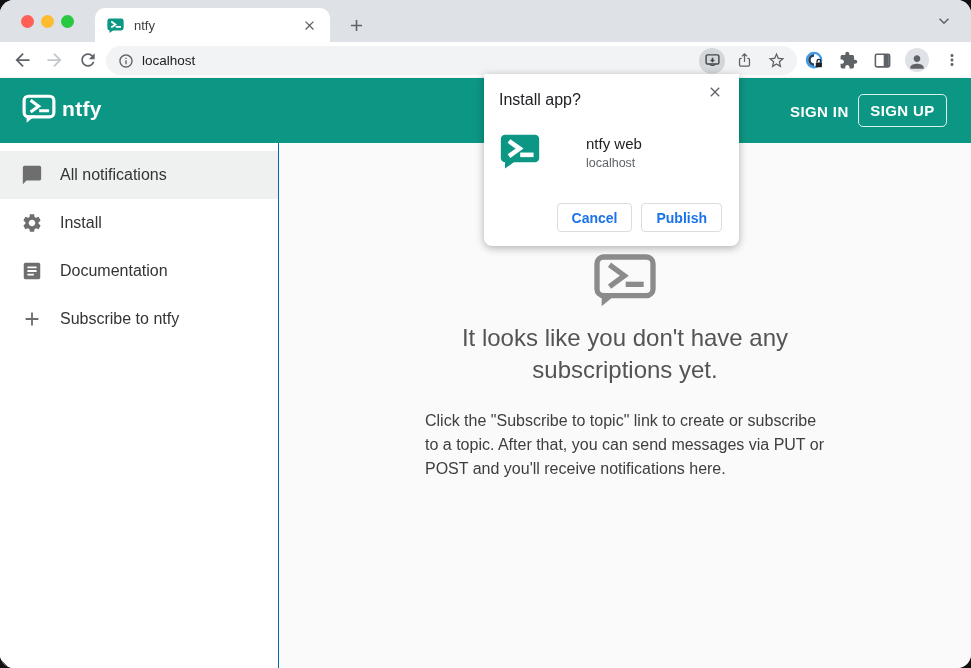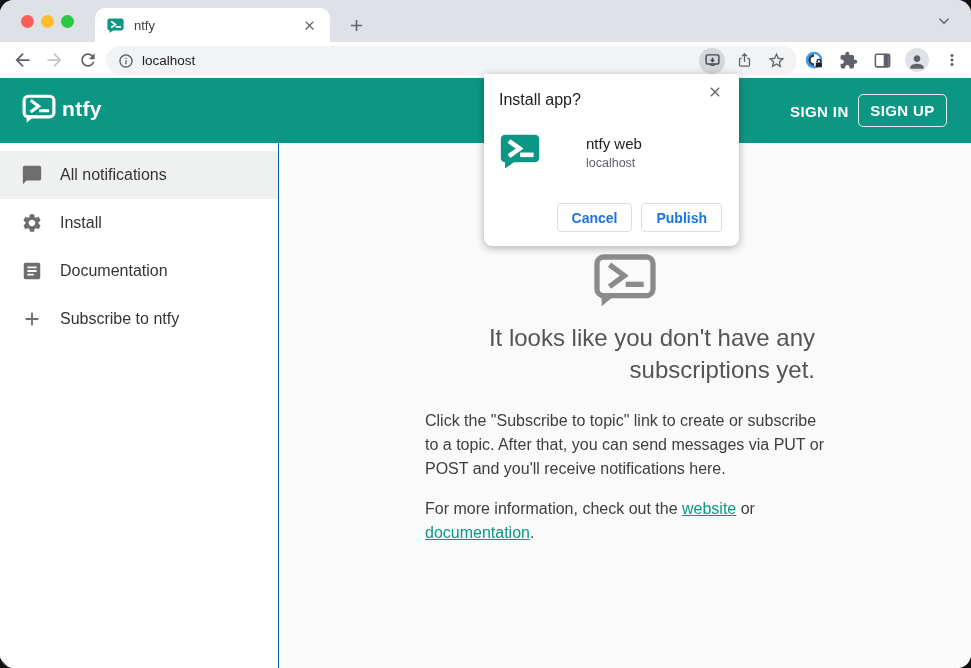--- a/index.html
+++ b/index.html
@@ -42,21 +42,21 @@
   
   .content { position:absolute; left:0; top:143px; width:100%; height:525px; display:flex; }
   .sidebar { width:279px; background:#fff; border-right:1px solid #0369a1; padding-top:8px; }
   .side-item { height:48px; display:flex; align-items:center; padding-left:21px; cursor:pointer; }
   .side-item.selected { background:#eef1f0; }
   .side-icon { width:22px; height:22px; color:#6e6e6e; display:flex; align-items:center; justify-content:center; }
   .side-label { margin-left:17px; font-size:16px; color:#343434; }
 
   .main { flex:1; background:#fafafa; display:flex; flex-direction:column; align-items:center; }
   .empty-icon { margin-top:110px; color:#8b8b8b; }
-  .empty-heading { margin-top:13px; width:380px; text-align:right; font-size:24px; line-height:1.34; color:#545454; }
+  .empty-heading { margin-top:13px; width:380px; text-align:center; font-size:24px; line-height:1.34; color:#545454; }
   .empty-text { width:400px; margin-top:23px; font-size:16px; line-height:1.5; color:#3e3e3e; }
   .empty-text.second { margin-top:16px; }
   .teal-link { color:#0c9784; text-decoration:underline; cursor:pointer; }
 
   
   .dialog { position:absolute; left:484px; top:74px; width:255px; height:172px; background:#fff; border-radius:0 0 8px 8px; box-shadow:0 2px 8px rgba(0,0,0,0.3); z-index:20; }
   .dialog-title { position:absolute; left:15px; top:17px; font-size:16px; color:#202124; }
   .dialog-close { position:absolute; right:14px; top:8px; width:20px; height:20px; color:#5f6368; display:flex; align-items:center; justify-content:center; cursor:pointer; }
   .dialog-app { position:absolute; left:16px; top:59px; display:flex;gap:28px; }
   .dialog-app-icon { width:40px; height:40px; }
@@ -244,21 +244,20 @@
       <span class="empty-icon">
         <svg viewBox="0 0 96 84" width="64" height="56">
           <rect x="6" y="6" width="84" height="58" rx="10" fill="none" stroke="currentColor" stroke-width="8"></rect>
           <path d="M13 60 L13 80 L37 60 Z" fill="currentColor"></path>
           <path d="M28 20 L47 34 L28 48" fill="none" stroke="currentColor" stroke-width="8" stroke-linecap="square"></path>
           <line x1="53" y1="47" x2="72" y2="47" stroke="currentColor" stroke-width="8" stroke-linecap="square"></line>
         </svg>
       </span>
       <div class="empty-heading">It looks like you don't have any subscriptions yet.</div>
       <p class="empty-text">Click the "Subscribe to topic" link to create or subscribe to a topic. After that, you can send messages via PUT or POST and you'll receive notifications here.</p>
-      <p class="empty-text second"><span>For more information, check out the </span><a class="teal-link">website</a><span> or </span><a class="teal-link">documentation</a><span>.</span></p>
     </div>
   </div>
 
   <div class="dialog">
     <div class="dialog-title">Install app?</div>
     <div class="dialog-close">
       <svg viewBox="0 0 24 24" width="16" height="16" fill="currentColor">
           <path d="M19 6.41 17.59 5 12 10.59 6.41 5 5 6.41 10.59 12 5 17.59 6.41 19 12 13.41 17.59 19 19 17.59 13.41 12z"></path>
         </svg>
     </div>

